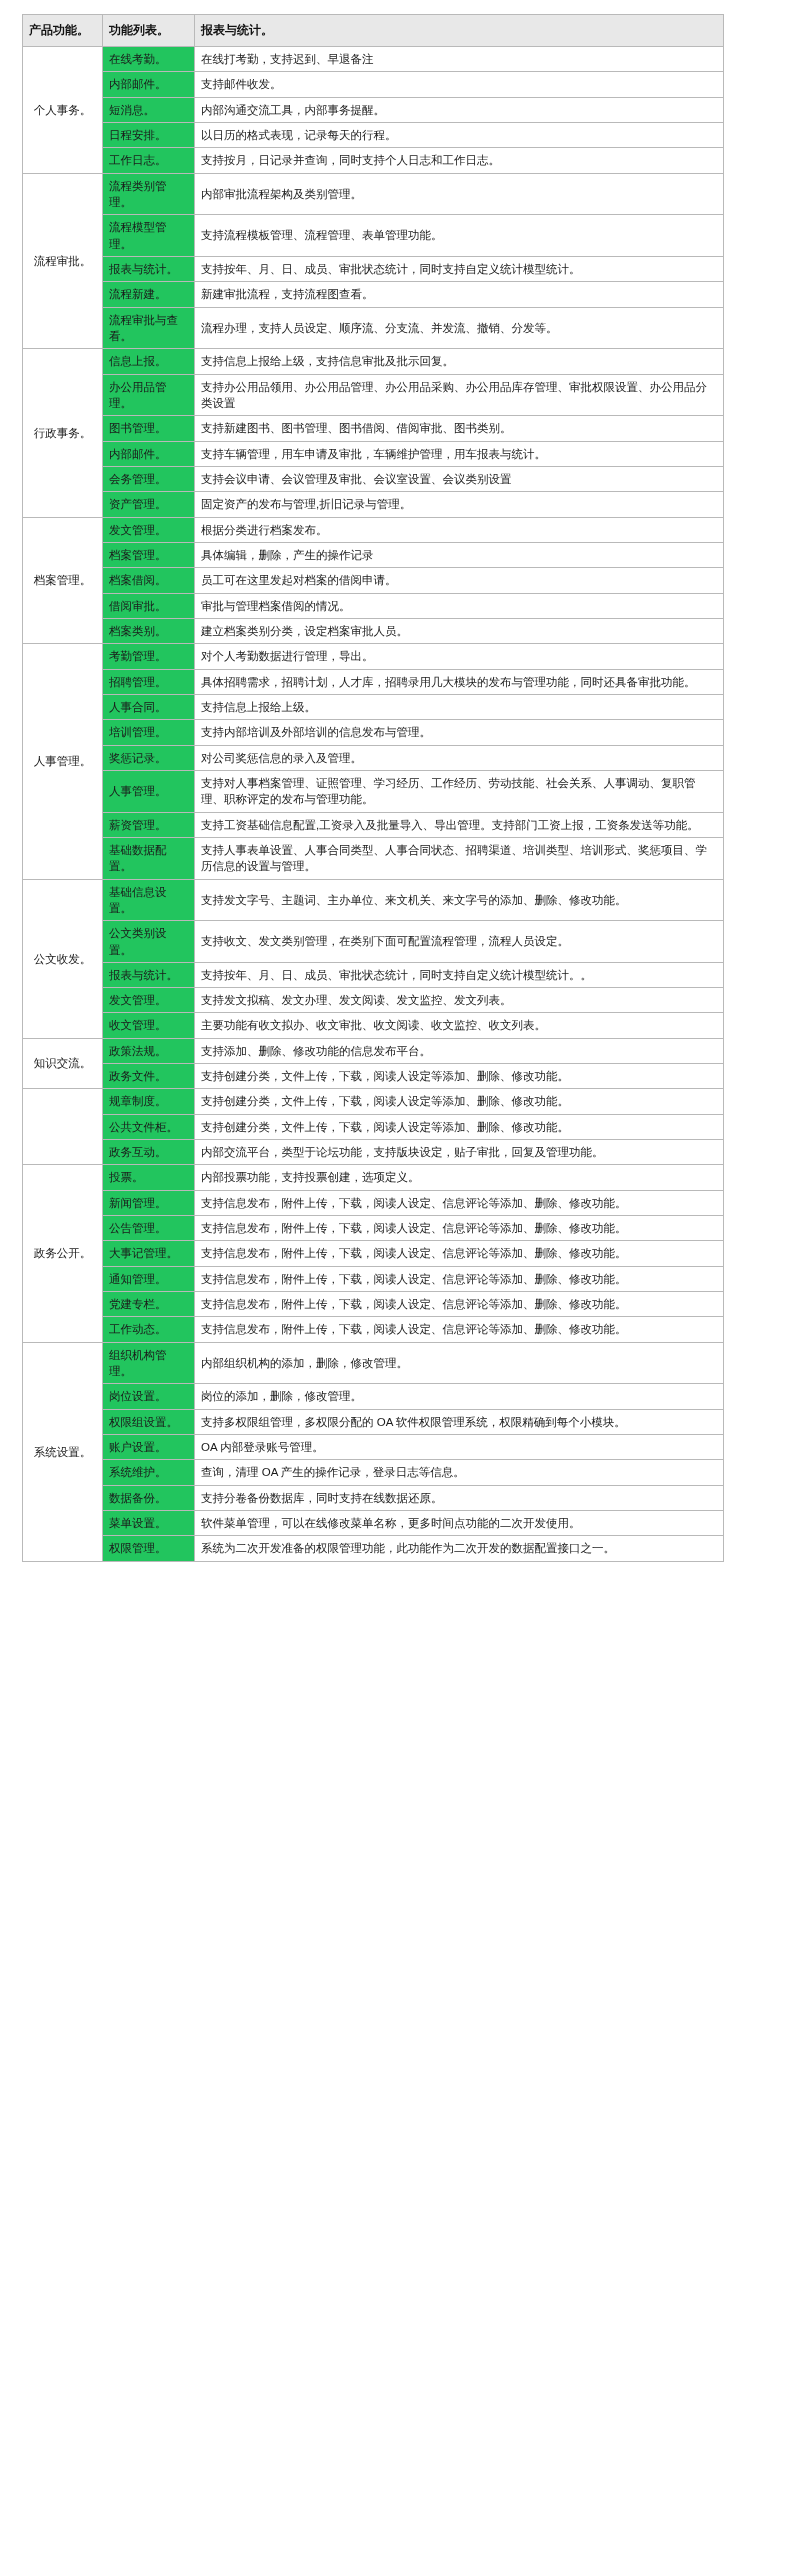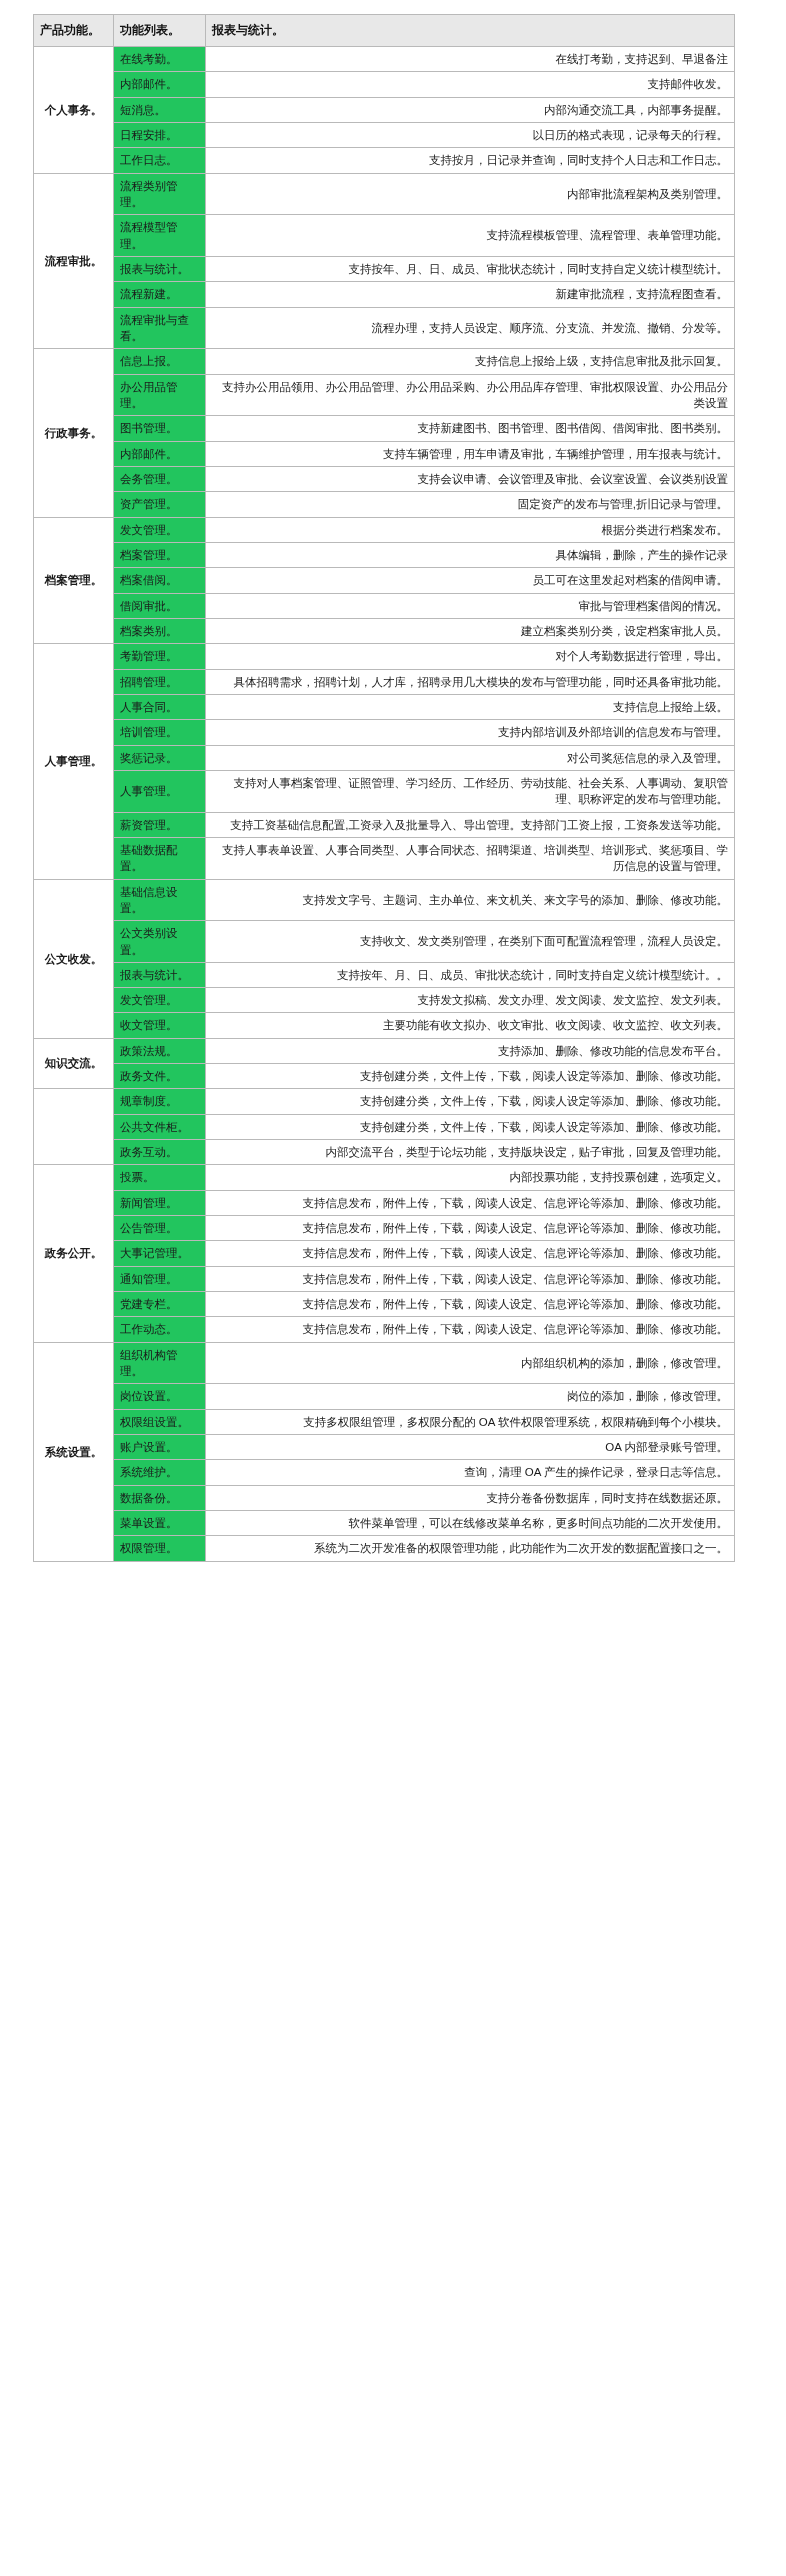--- a/index.html
+++ b/index.html
@@ -8,21 +8,21 @@
     background: #ffffff;
   }
   body {
     width: 786px;
     font-family: "Liberation Sans", "DejaVu Sans", sans-serif;
     color: #1a1a1a;
   }
   #sheet {
     width: 786px;
     box-sizing: border-box;
-    padding: 14px 43px 20px 33px;
+    padding: 14px 43px 20px 22px;
     background: #ffffff;
   }
   table.feature-table {
     border-collapse: collapse;
     width: 701px;
     table-layout: fixed;
     background: #ffffff;
   }
   table.feature-table col.c1 { width: 80px; }
   table.feature-table col.c2 { width: 92px; }
@@ -40,32 +40,32 @@
   table.feature-table thead th {
     background: #e8e8e8;
     font-weight: bold;
     text-align: left;
     font-size: 12px;
     padding: 7px 6px;
     color: #111;
   }
   td.group-cell {
     text-align: center;
-    font-weight: bold;
+    font-weight: normal;
     background: #ffffff;
     font-size: 12px;
     padding: 4px 3px;
   }
   td.name-cell {
     text-align: left;
     background: #22c55e;
     padding-left: 7px;
   }
   td.desc-cell {
-    text-align: right;
+    text-align: left;
     background: #ffffff;
     padding-left: 7px;
     padding-right: 8px;
   }
 </style>
 </head>
 <body>
 
 <div id="sheet">
   <table class="feature-table">

